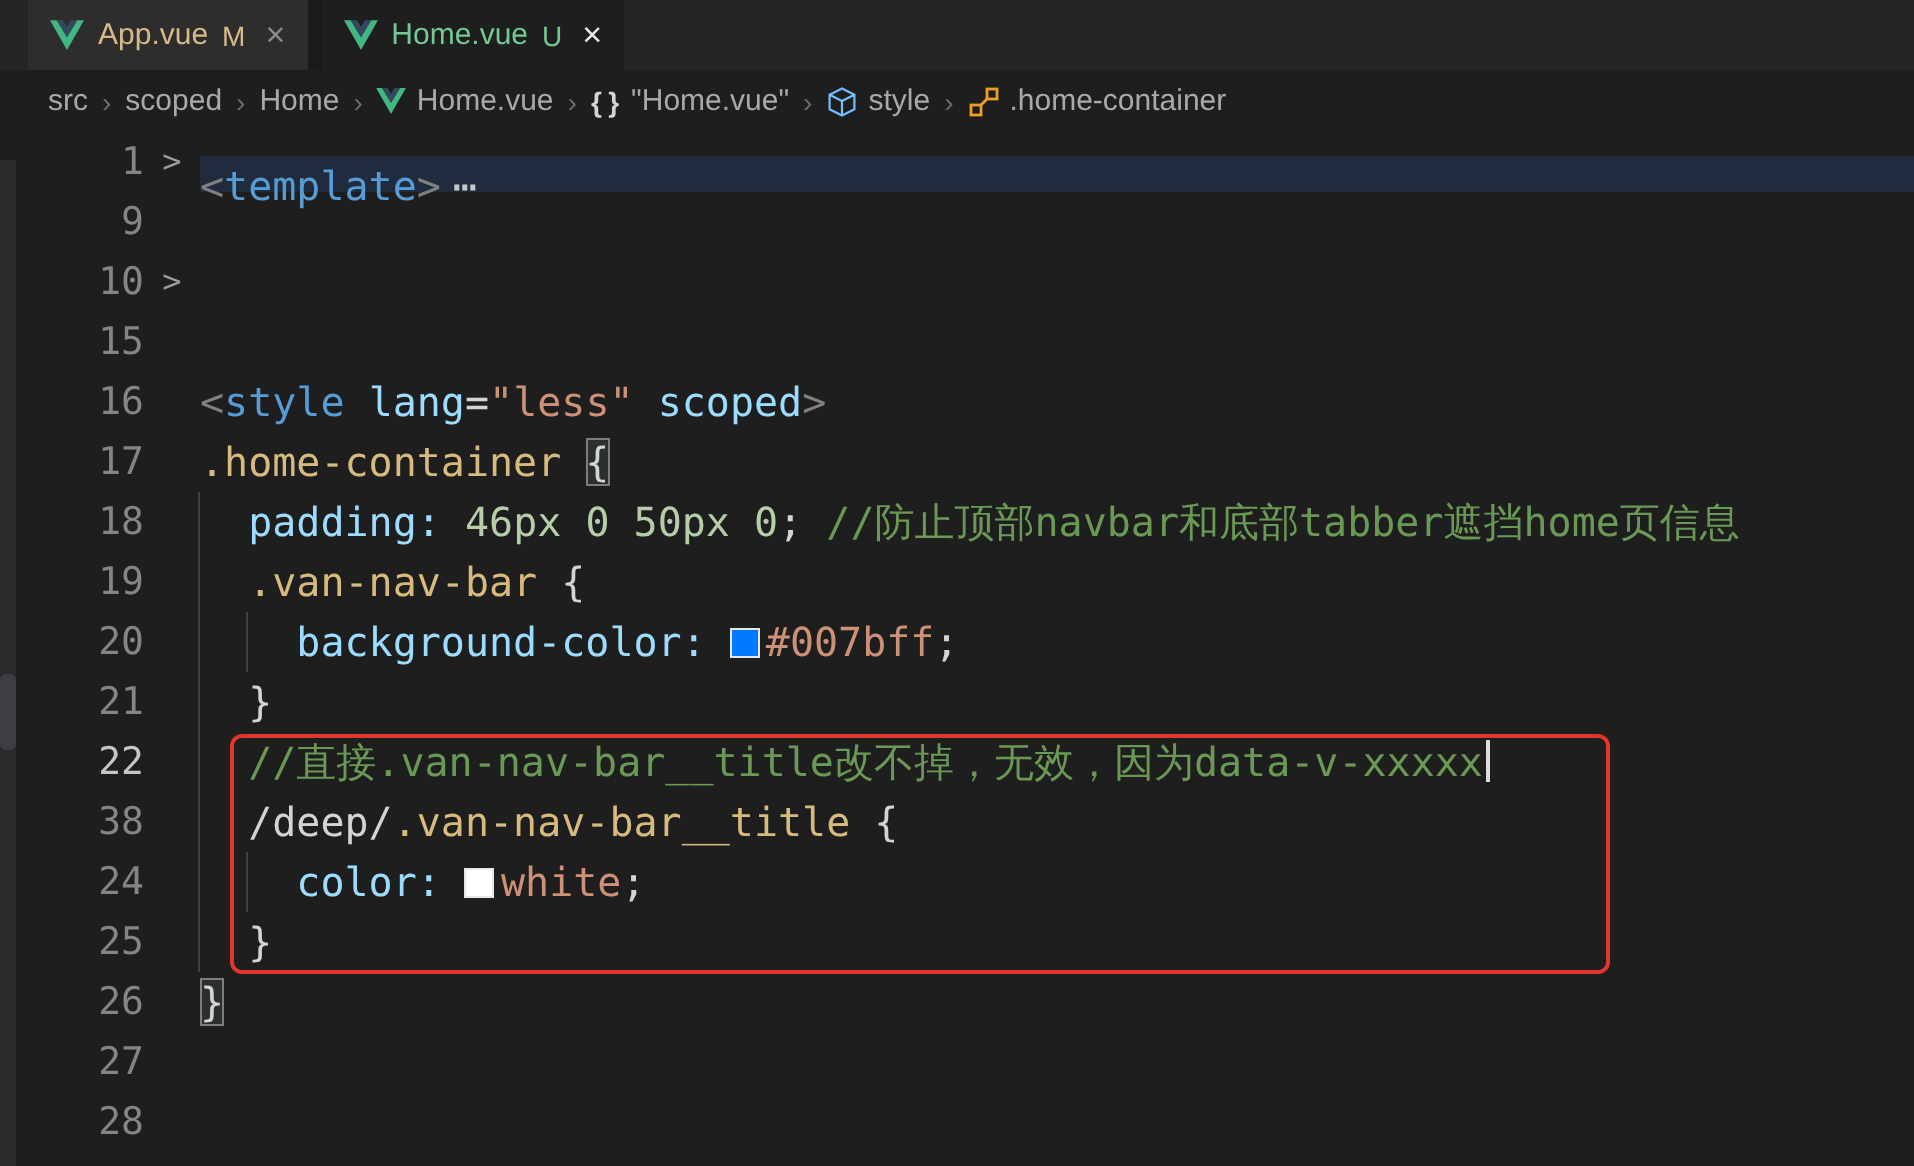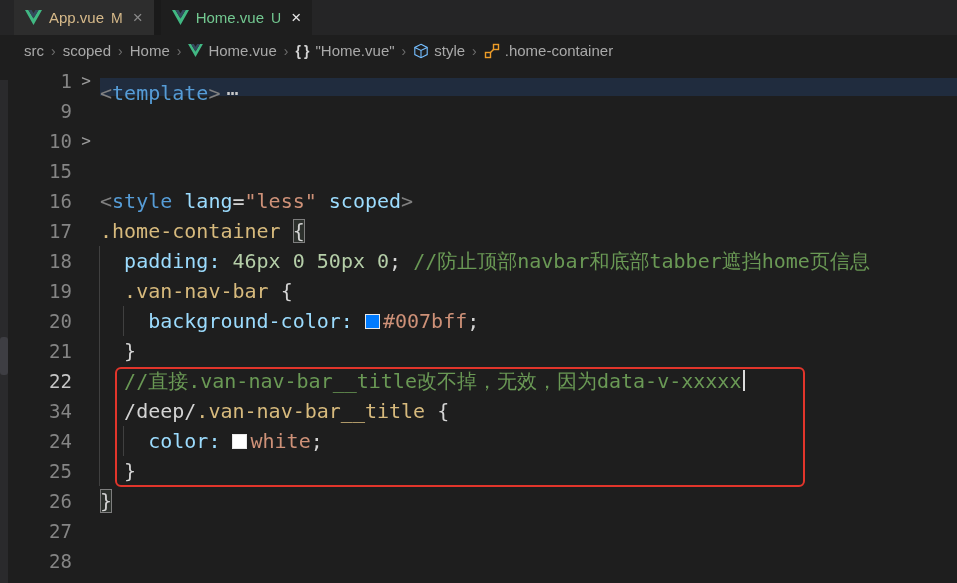--- a/index.html
+++ b/index.html
@@ -146,21 +146,21 @@
         <div class="line-row"><div class="gutter">9</div><div class="foldcol"></div><div class="codecol"></div></div>
         <div class="line-row"><div class="gutter">10</div><div class="foldcol">&gt;</div></div>
         <div class="line-row"><div class="gutter">15</div><div class="foldcol"></div><div class="codecol"></div></div>
         <div class="line-row"><div class="gutter">16</div><div class="foldcol"></div><div class="codecol"><span class="tk-brk">&lt;</span><span class="tk-tag">style</span><span class="tk-pln"> </span><span class="tk-attr">lang</span><span class="tk-pun">=</span><span class="tk-str">"less"</span><span class="tk-pln"> </span><span class="tk-attr">scoped</span><span class="tk-brk">&gt;</span></div></div>
         <div class="line-row"><div class="gutter">17</div><div class="foldcol"></div><div class="codecol"><span class="tk-sel">.home-container</span><span class="tk-pln"> </span><span class="tk-pun bracket-box">{</span></div></div>
         <div class="line-row"><div class="gutter">18</div><div class="foldcol"></div><div class="codecol"><span class="tk-pln">  </span><span class="tk-attr">padding</span><span class="tk-attr">:</span><span class="tk-pln"> </span><span class="tk-num">46px</span><span class="tk-pln"> </span><span class="tk-num">0</span><span class="tk-pln"> </span><span class="tk-num">50px</span><span class="tk-pln"> </span><span class="tk-num">0</span><span class="tk-pun">; </span><span class="tk-com">//防止顶部navbar和底部tabber遮挡home页信息</span></div></div>
         <div class="line-row"><div class="gutter">19</div><div class="foldcol"></div><div class="codecol"><span class="tk-pln">  </span><span class="tk-sel">.van-nav-bar</span><span class="tk-pln"> </span><span class="tk-pun">{</span></div></div>
         <div class="line-row"><div class="gutter">20</div><div class="foldcol"></div><div class="codecol"><span class="tk-pln">    </span><span class="tk-attr">background-color</span><span class="tk-attr">:</span><span class="tk-pln"> </span><span class="swatch" style="background: rgb(0, 123, 255);"></span><span class="tk-str">#007bff</span><span class="tk-pun">;</span></div></div>
         <div class="line-row"><div class="gutter">21</div><div class="foldcol"></div><div class="codecol"><span class="tk-pln">  </span><span class="tk-pun">}</span></div></div>
         <div class="line-row"><div class="gutter active">22</div><div class="foldcol"></div><div class="codecol"><span class="tk-pln">  </span><span class="tk-com">//直接.van-nav-bar__title改不掉，无效，因为data-v-xxxxx</span><span class="cursor"></span></div></div>
-        <div class="line-row"><div class="gutter">34</div><div class="foldcol"></div><div class="codecol"><span class="tk-pln">  </span><span class="tk-pun">/deep/</span><span class="tk-sel">.van-nav-bar__title</span><span class="tk-pln"> </span><span class="tk-pun">{</span></div></div>
+        <div class="line-row"><div class="gutter">38</div><div class="foldcol"></div><div class="codecol"><span class="tk-pln">  </span><span class="tk-pun">/deep/</span><span class="tk-sel">.van-nav-bar__title</span><span class="tk-pln"> </span><span class="tk-pun">{</span></div></div>
         <div class="line-row"><div class="gutter">24</div><div class="foldcol"></div><div class="codecol"><span class="tk-pln">    </span><span class="tk-attr">color</span><span class="tk-attr">:</span><span class="tk-pln"> </span><span class="swatch" style="background: rgb(255, 255, 255);"></span><span class="tk-str">white</span><span class="tk-pun">;</span></div></div>
         <div class="line-row"><div class="gutter">25</div><div class="foldcol"></div><div class="codecol"><span class="tk-pln">  </span><span class="tk-pun">}</span></div></div>
         <div class="line-row"><div class="gutter">26</div><div class="foldcol"></div><div class="codecol"><span class="tk-pun bracket-box">}</span></div></div>
         <div class="line-row"><div class="gutter">27</div><div class="foldcol"></div></div>
         <div class="line-row"><div class="gutter">28</div><div class="foldcol"></div><div class="codecol"></div></div>
       </div>
     <div class="indent-guide" style="left:99px;top:180px;height:240px;"></div>
     <div class="indent-guide" style="left:123px;top:240px;height:30px;"></div>
     <div class="indent-guide" style="left:123px;top:360px;height:30px;"></div>
     <div class="red-box"></div>

